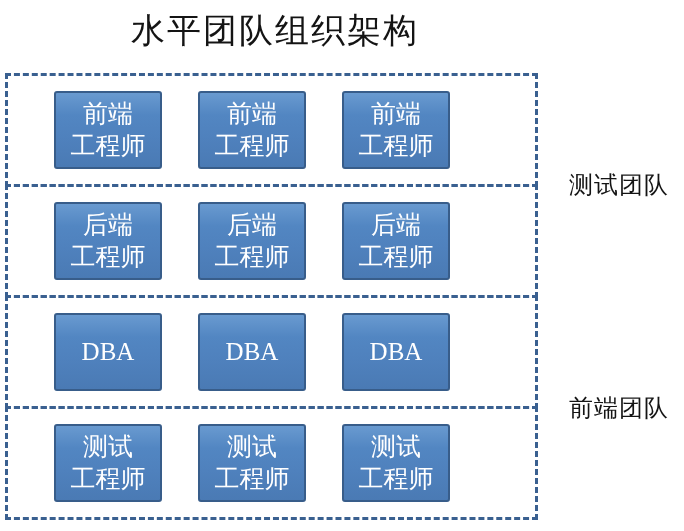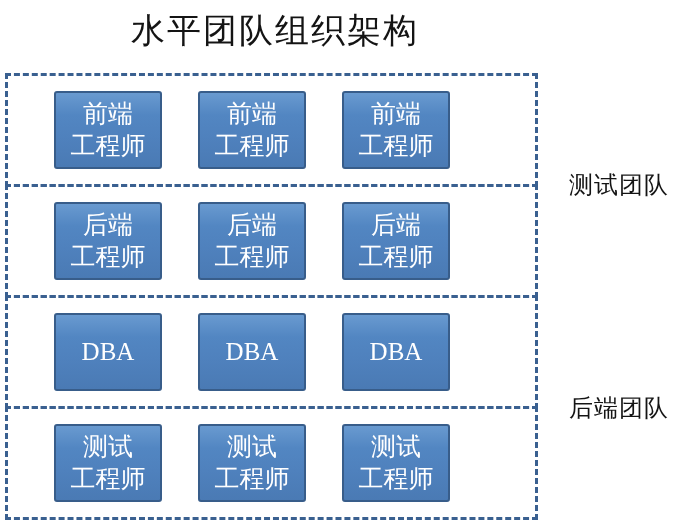--- a/index.html
+++ b/index.html
@@ -112,16 +112,16 @@
       <div class="member-box">测试
 工程师</div>
       <div class="member-box">测试
 工程师</div>
     </div>
 
   </div>
 
   <div class="band-labels">
     <div class="band-label">测试团队</div>
-    <div class="band-label">后端团队</div>
+    <div class="band-label">前端团队</div>
   </div>
 
 </div>
 
 </body></html>

